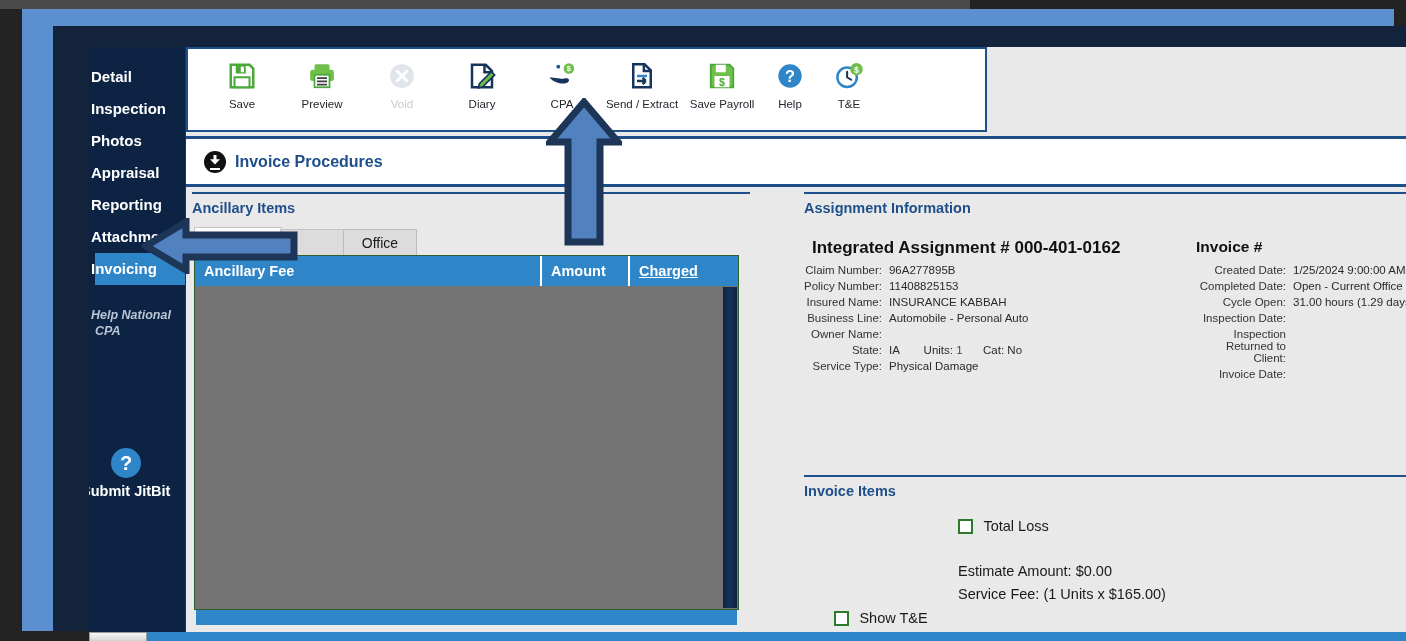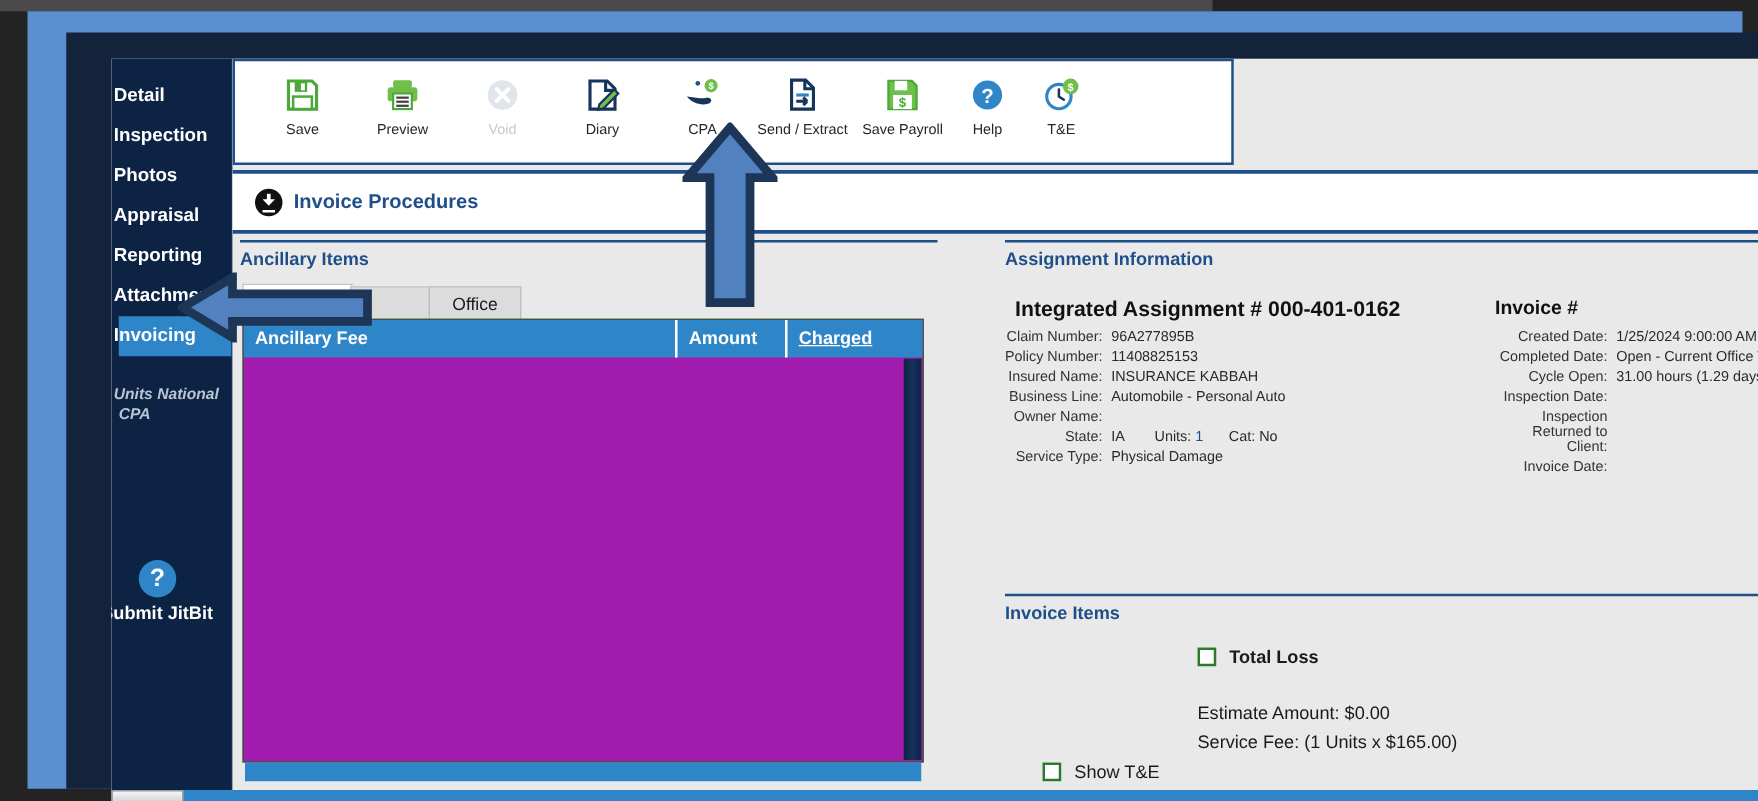--- a/index.html
+++ b/index.html
@@ -61,21 +61,21 @@
   #tabstrip{position:absolute;left:0px;top:31px;height:32px;width:250px;}
   .tab-white{position:absolute;left:2px;top:4px;width:86px;height:28px;background:#fff;
              border:1px solid #c3c3c3;border-bottom:none;}
   .tab-gray{position:absolute;left:88px;top:6px;width:62px;height:26px;background:#dcdcdc;
             border:1px solid #c3c3c3;border-bottom:none;}
   #office-tab{position:absolute;left:151px;top:6px;width:72px;height:27px;background:#dcdcdc;
               border:1px solid #bdbdbd;text-align:center;line-height:27px;font-size:14px;color:#1a1a1a;}
 
   
   #anc-grid{position:absolute;left:2px;top:63px;width:545px;height:355px;
-            border:1px solid #2d5f2d;background:#a21caf;box-sizing:border-box;}
+            border:1px solid #2d5f2d;background:#737373;box-sizing:border-box;}
   #anc-head{display:flex;height:30px;background:#2e86c8;}
   #anc-head div{color:#fff;font-size:14.5px;font-weight:bold;line-height:30px;padding-left:9px;
                 box-sizing:border-box;}
   .h-fee{width:347px;border-right:2px solid #fff;}
   .h-amt{width:88px;border-right:2px solid #fff;}
   .h-chg{width:108px;text-decoration:underline;}
   #anc-vscroll{position:absolute;right:1px;top:31px;width:14px;bottom:1px;
                background:linear-gradient(90deg,#0c2344,#16325c 50%,#0c2344);}
   #anc-hscroll{position:absolute;left:1px;right:1px;bottom:-16px;height:15px;background:#2e86c8;}
 
@@ -128,21 +128,21 @@
             </div>
             <div class="nav-item">
               <span>Reporting</span>
             </div>
             <div class="nav-item">
               <span>Attachments</span>
             </div>
             <div class="nav-item active">
               <span>Invoicing</span>
             </div>
-            <div id="nav-note">Units National CPA</div>
+            <div id="nav-note">Help National CPA</div>
           </div>
           <div id="help-circle">?</div>
           <div id="jitbit-label">Submit JitBit</div>
         </div>
 
         <div id="content">
 
           <div id="toolbar">
             <div id="tool-row">
 
@@ -364,21 +364,21 @@
                 </tbody>
                   </table>
               </div>
             </div>
 
             <div style="margin-top:4px;">
               <div class="pane-rule" style="width:614px;"></div>
               <div class="pane-title" style="margin-top:6px;">Invoice Items</div>
 
               <div style="position:relative;height:120px;margin-top:18px;">
-                <div style="position:absolute;left:154px;top:0px;font-weight:bold;">
+                <div style="position:absolute;left:154px;top:0px;">
                   <span class="chkbox"></span>
                   <span class="ii-line" style="margin-left:6px;">Total Loss</span>
                 </div>
                 <div class="ii-line" style="position:absolute;left:154px;top:42px;">Estimate Amount: $0.00</div>
                 <div class="ii-line" style="position:absolute;left:154px;top:65px;">Service Fee: (1 Units x $165.00)</div>
                 <div style="position:absolute;left:30px;top:92px;">
                   <span class="chkbox"></span>
                   <span class="ii-line" style="margin-left:6px;">Show T&amp;E</span>
                 </div>
               </div>

